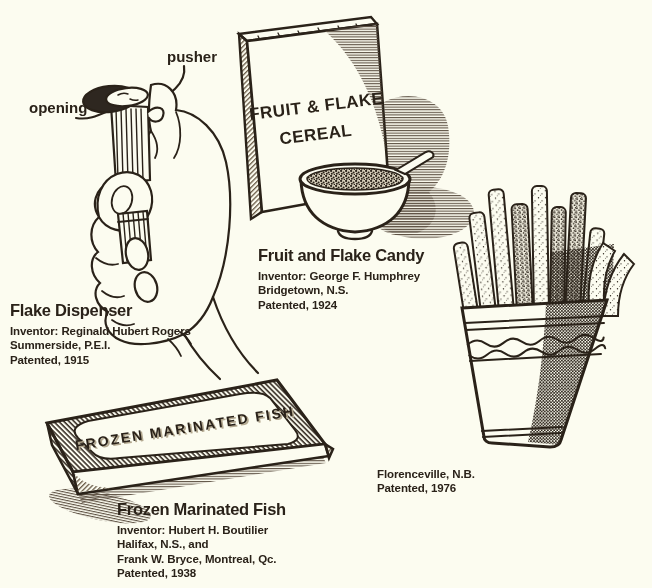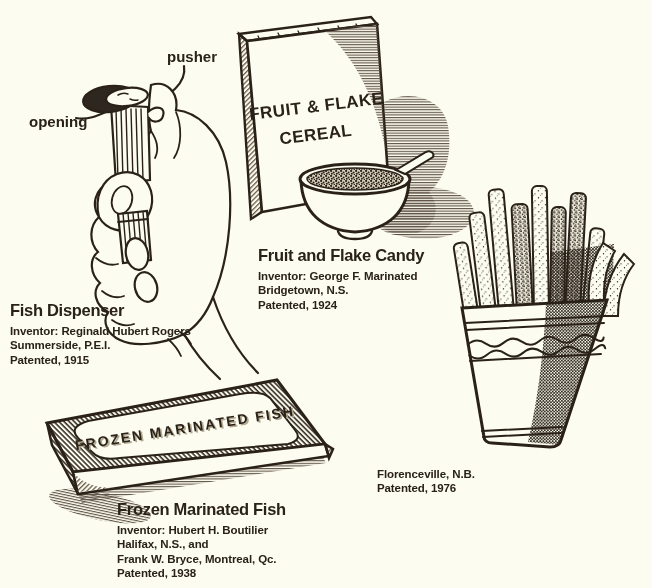--- a/index.html
+++ b/index.html
@@ -189,32 +189,32 @@
     <g transform="rotate(-3 535 346)" stroke-width="2">
       <path d="M 468,341 q 9,-7 18,0 t 18,0 t 18,0 t 18,0 t 18,0 t 18,0 t 18,0 t 10,0"></path>
       <path d="M 469,352 q 9,7 18,0 t 18,0 t 18,0 t 18,0 t 18,0 t 18,0 t 18,0 t 10,0"></path>
     </g>
 
     <path stroke="none" fill="url(#sp3)" d="M 546,303 L 608,299 L 560,445 L 528,442 C 538,398 544,350 546,303 Z"></path>
   </g>
 </svg>
 
 <div class="callout" style="left:167px;top:48px">pusher</div>
-<div class="callout" style="left:29px;top:113px">opening</div>
+<div class="callout" style="left:29px;top:99px">opening</div>
 
 <div class="caption" style="left:10px;top:301px">
-  <div class="cap-title">Fish Dispenser</div>
+  <div class="cap-title">Flake Dispenser</div>
   <div class="cap-line">Inventor: Reginald Hubert Rogers</div>
   <div class="cap-line">Summerside, P.E.I.</div>
   <div class="cap-line">Patented, 1915</div>
 </div>
 
 <div class="caption" style="left:258px;top:246px">
   <div class="cap-title">Fruit and Flake Candy</div>
-  <div class="cap-line">Inventor: George F. Marinated</div>
+  <div class="cap-line">Inventor: George F. Humphrey</div>
   <div class="cap-line">Bridgetown, N.S.</div>
   <div class="cap-line">Patented, 1924</div>
 </div>
 
 <div class="caption" style="left:117px;top:500px">
   <div class="cap-title">Frozen Marinated Fish</div>
   <div class="cap-line">Inventor: Hubert H. Boutilier</div>
   <div class="cap-line">Halifax, N.S., and</div>
   <div class="cap-line">Frank W. Bryce, Montreal, Qc.</div>
   <div class="cap-line">Patented, 1938</div>

